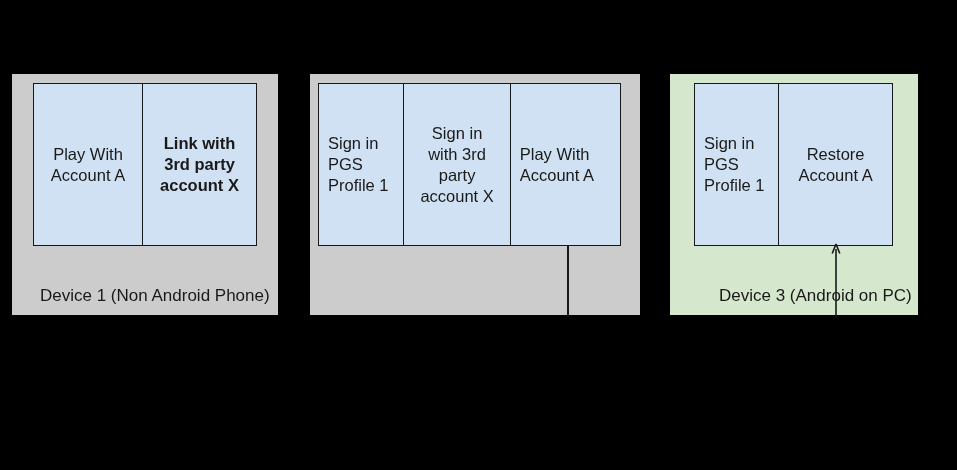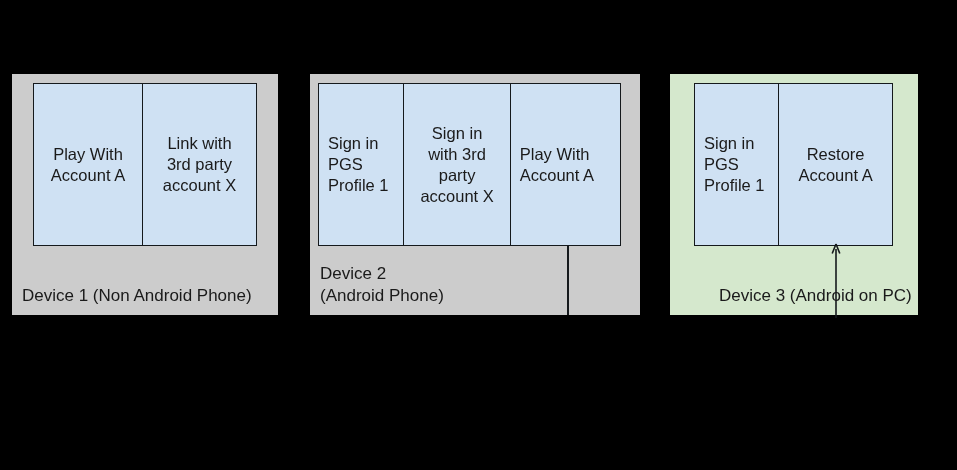--- a/index.html
+++ b/index.html
@@ -69,46 +69,44 @@
 <body>
 
 <div id="canvas">
 
   <div class="device-panel" style="left:12px; top:74px; width:266px; height:241px; background:#cccccc;">
   </div>
 
   <div class="step-row" style="left:33px; top:83px; width:224px; height:163px;">
     <div class="step-cell align-center" style="width:110px;">Play With
 Account A</div>
-    <div class="step-cell align-center" style="width:114px;">Link with
+    <div class="step-cell align-center" style="width:114px;font-weight:bold;">Link with
 3rd party
 account X</div>
   </div>
 
-  <div class="device-label" style="left:22px; top:285px; width:250px;">Device 1 (Non Android Phone)</div>
+  <div class="device-label" style="left:40px; top:285px; width:250px;">Device 1 (Non Android Phone)</div>
 
   <div class="device-panel" style="left:310px; top:74px; width:330px; height:241px; background:#cccccc;">
   </div>
 
   <div class="step-row" style="left:318px; top:83px; width:303px; height:163px;">
     <div class="step-cell align-left" style="width:86px;">Sign in
 PGS
 Profile 1</div>
     <div class="step-cell align-center" style="width:107px;">Sign in
 with 3rd
 party
 account X</div>
     <div class="step-cell align-left" style="width:110px;">Play With
 Account A</div>
   </div>
 
   <div class="connector" style="left:567px; top:246px; height:69px;"></div>
 
-  <div class="device-label" style="left:320px; top:263px; width:250px;">Device 2
-(Android Phone)</div>
 
   <div class="device-panel" style="left:670px; top:74px; width:248px; height:241px; background:#d5e8cd;">
   </div>
 
   <div class="step-row" style="left:694px; top:83px; width:199px; height:163px;">
     <div class="step-cell align-left" style="width:85px;">Sign in
 PGS
 Profile 1</div>
     <div class="step-cell align-center" style="width:114px;">Restore
 Account A</div>

